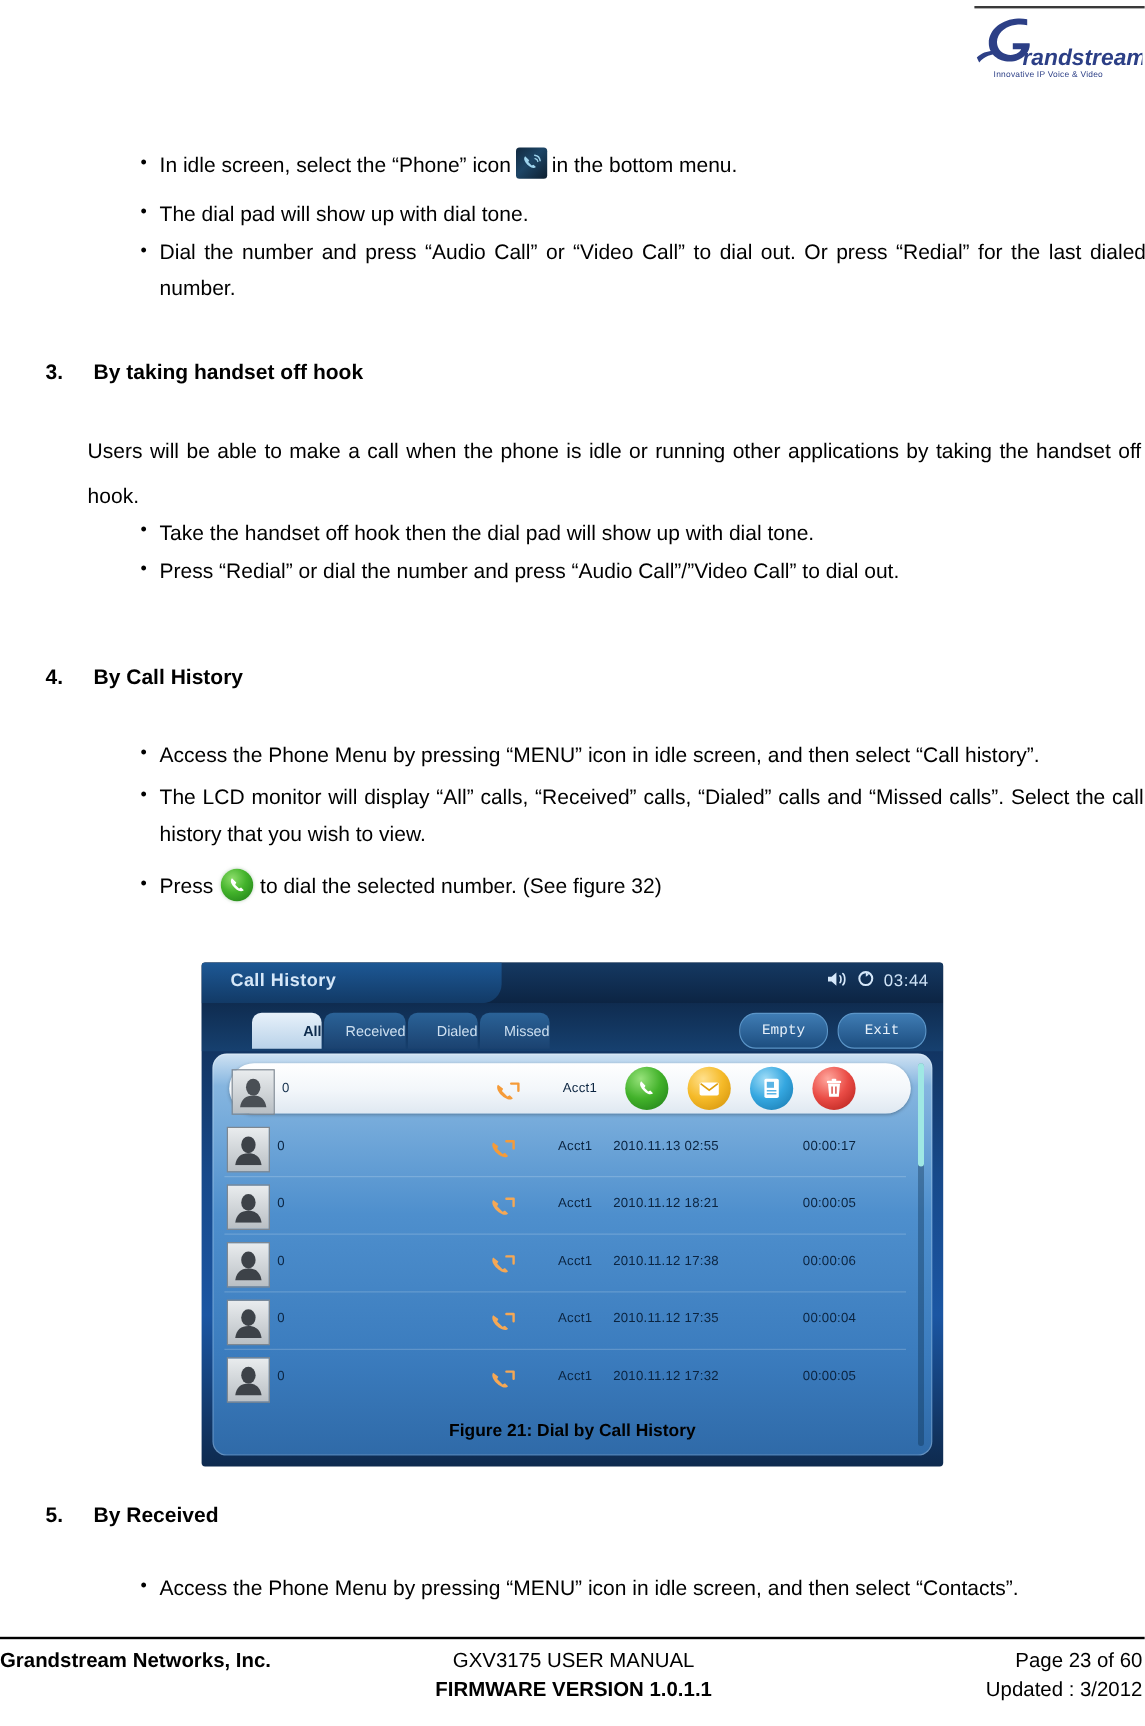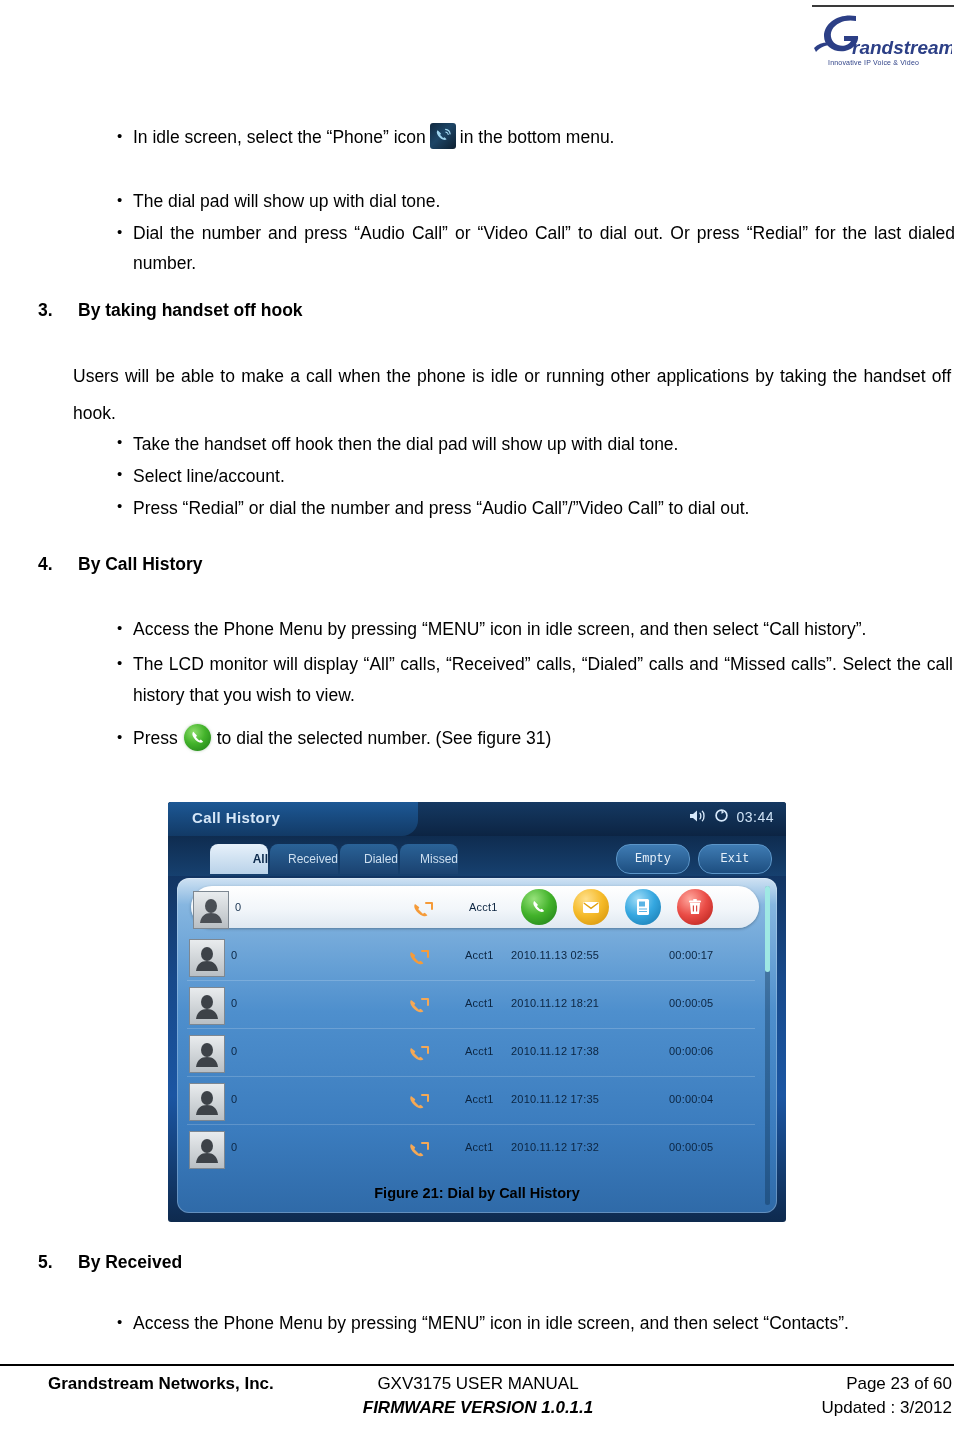--- a/index.html
+++ b/index.html
@@ -330,32 +330,30 @@
     left: 0; top: 0;
     width: 954px;
     height: 2px;
     background: #000;
   }
   .footer-left {
     position: absolute;
     left: 0; top: 10px;
     font-size: 17px;
     font-weight: bold;
-    padding-left: 48px;
   }
   .footer-center {
     position: absolute;
     left: 278px; top: 10px;
     width: 400px;
     text-align: center;
     font-size: 17px;
   }
   .footer-center .fw {
     display: block;
-    font-style: italic;
     font-weight: bold;
     margin-top: 4px;
   }
   .footer-right {
     position: absolute;
     right: 2px; top: 10px;
     text-align: right;
     font-size: 17px;
   }
   .footer-right .upd { display: block; margin-top: 4px; }
@@ -372,21 +370,21 @@
       <text x="40" y="42" font-family="Liberation Sans, sans-serif" font-size="19" font-weight="bold" font-style="italic" fill="#2c3f86">randstream</text>
     </svg>
     <div class="logo-tagline">Innovative IP Voice &amp; Video</div>
   </div>
 </div>
 
 <div class="content">
 
   <div class="blk" style="left:115px; top:122px; width:840px;">
     <ul class="bullet-list">
-      <li class="bullet-item" style="margin-bottom:34px;">
+      <li class="bullet-item" style="margin-bottom:11px;">
         <span>In idle screen, select the “Phone” icon</span><span class="icon-inline-phone"><svg width="20" height="20" viewBox="0 0 20 20" xmlns="http://www.w3.org/2000/svg">
               <path d="M4.6 4.2c-.9.9-1 2.4-.4 3.8.9 2.2 3.4 4.7 5.6 5.6 1.4.6 2.9.5 3.8-.4l-2-2-1.5.8-2.9-2.9.8-1.5-3.4-3.4z" fill="#9fd4ee"></path>
               <path d="M12.6 3.4c2.4.3 4.2 2.1 4.5 4.5M12.9 6.2c1.2.2 2.1 1.1 2.3 2.3" stroke="#9fd4ee" stroke-width="1.2" fill="none" stroke-linecap="round"></path>
             </svg></span><span>in the bottom menu.</span>
       </li>
       <li class="bullet-item" style="margin-bottom:2px;">
         <span>The dial pad will show up with dial tone.</span>
       </li>
       <li class="bullet-item">
         <span style="display:block; text-align:justify; text-justify:inter-word;">Dial the number and press “Audio Call” or “Video Call” to dial out. Or press “Redial” for the last dialed number.</span>
@@ -397,42 +395,41 @@
   <div class="num-heading" style="left:38px; top:298px; width:700px; height:24px;">
     <span class="num">3.</span>
     <span class="htext">By taking handset off hook</span>
   </div>
 
   <div class="para" style="left:73px; top:358px; width:878px;">Users will be able to make a call when the phone is idle or running other applications by taking the handset off hook.</div>
 
   <div class="blk" style="left:115px; top:428px; width:840px;">
     <ul class="bullet-list">
       <li class="bullet-item" style="line-height:32px;"><span>Take the handset off hook then the dial pad will show up with dial tone.</span></li>
-      <li class="bullet-item" style="line-height:32px;"><span>Select line/account.</span></li>
       <li class="bullet-item" style="line-height:32px;"><span>Press “Redial” or dial the number and press “Audio Call”/”Video Call” to dial out.</span></li>
     </ul>
   </div>
 
   <div class="num-heading" style="left:38px; top:552px; width:700px; height:24px;">
     <span class="num">4.</span>
     <span class="htext">By Call History</span>
   </div>
 
   <div class="blk" style="left:115px; top:614px; width:838px;">
     <ul class="bullet-list">
       <li class="bullet-item" style="line-height:31px; margin-bottom:4px;">
         <span style="display:block; text-align:justify; text-justify:inter-word;">Access the Phone Menu by pressing “MENU” icon in idle screen, and then select “Call history”.</span>
       </li>
       <li class="bullet-item" style="line-height:31px; margin-bottom:12px;">
         <span style="display:block; text-align:justify; text-justify:inter-word;">The LCD monitor will display “All” calls, “Received” calls, “Dialed” calls and “Missed calls”. Select the call history that you wish to view.</span>
       </li>
       <li class="bullet-item" style="line-height:31px;">
         <span>Press</span><span class="icon-inline-dial"><svg width="19" height="19" viewBox="0 0 19 19" xmlns="http://www.w3.org/2000/svg">
               <path d="M5.3 3.8c-1 1-1.2 2.7-.5 4.3 1 2.4 3.7 5.2 6.1 6.2 1.6.7 3.3.5 4.3-.5l-2.3-2.3-1.7.9-3.2-3.2.9-1.7-3.6-3.7z" fill="#ffffff"></path>
-            </svg></span><span>to dial the selected number. (See figure 31)</span>
+            </svg></span><span>to dial the selected number. (See figure 32)</span>
       </li>
     </ul>
   </div>
 
   <div class="figure-wrap">
     <div class="lcd">
 
       <div class="lcd-titlebar">
         <div class="lcd-title-tab"></div>
         <div class="lcd-title-text">Call History</div>

